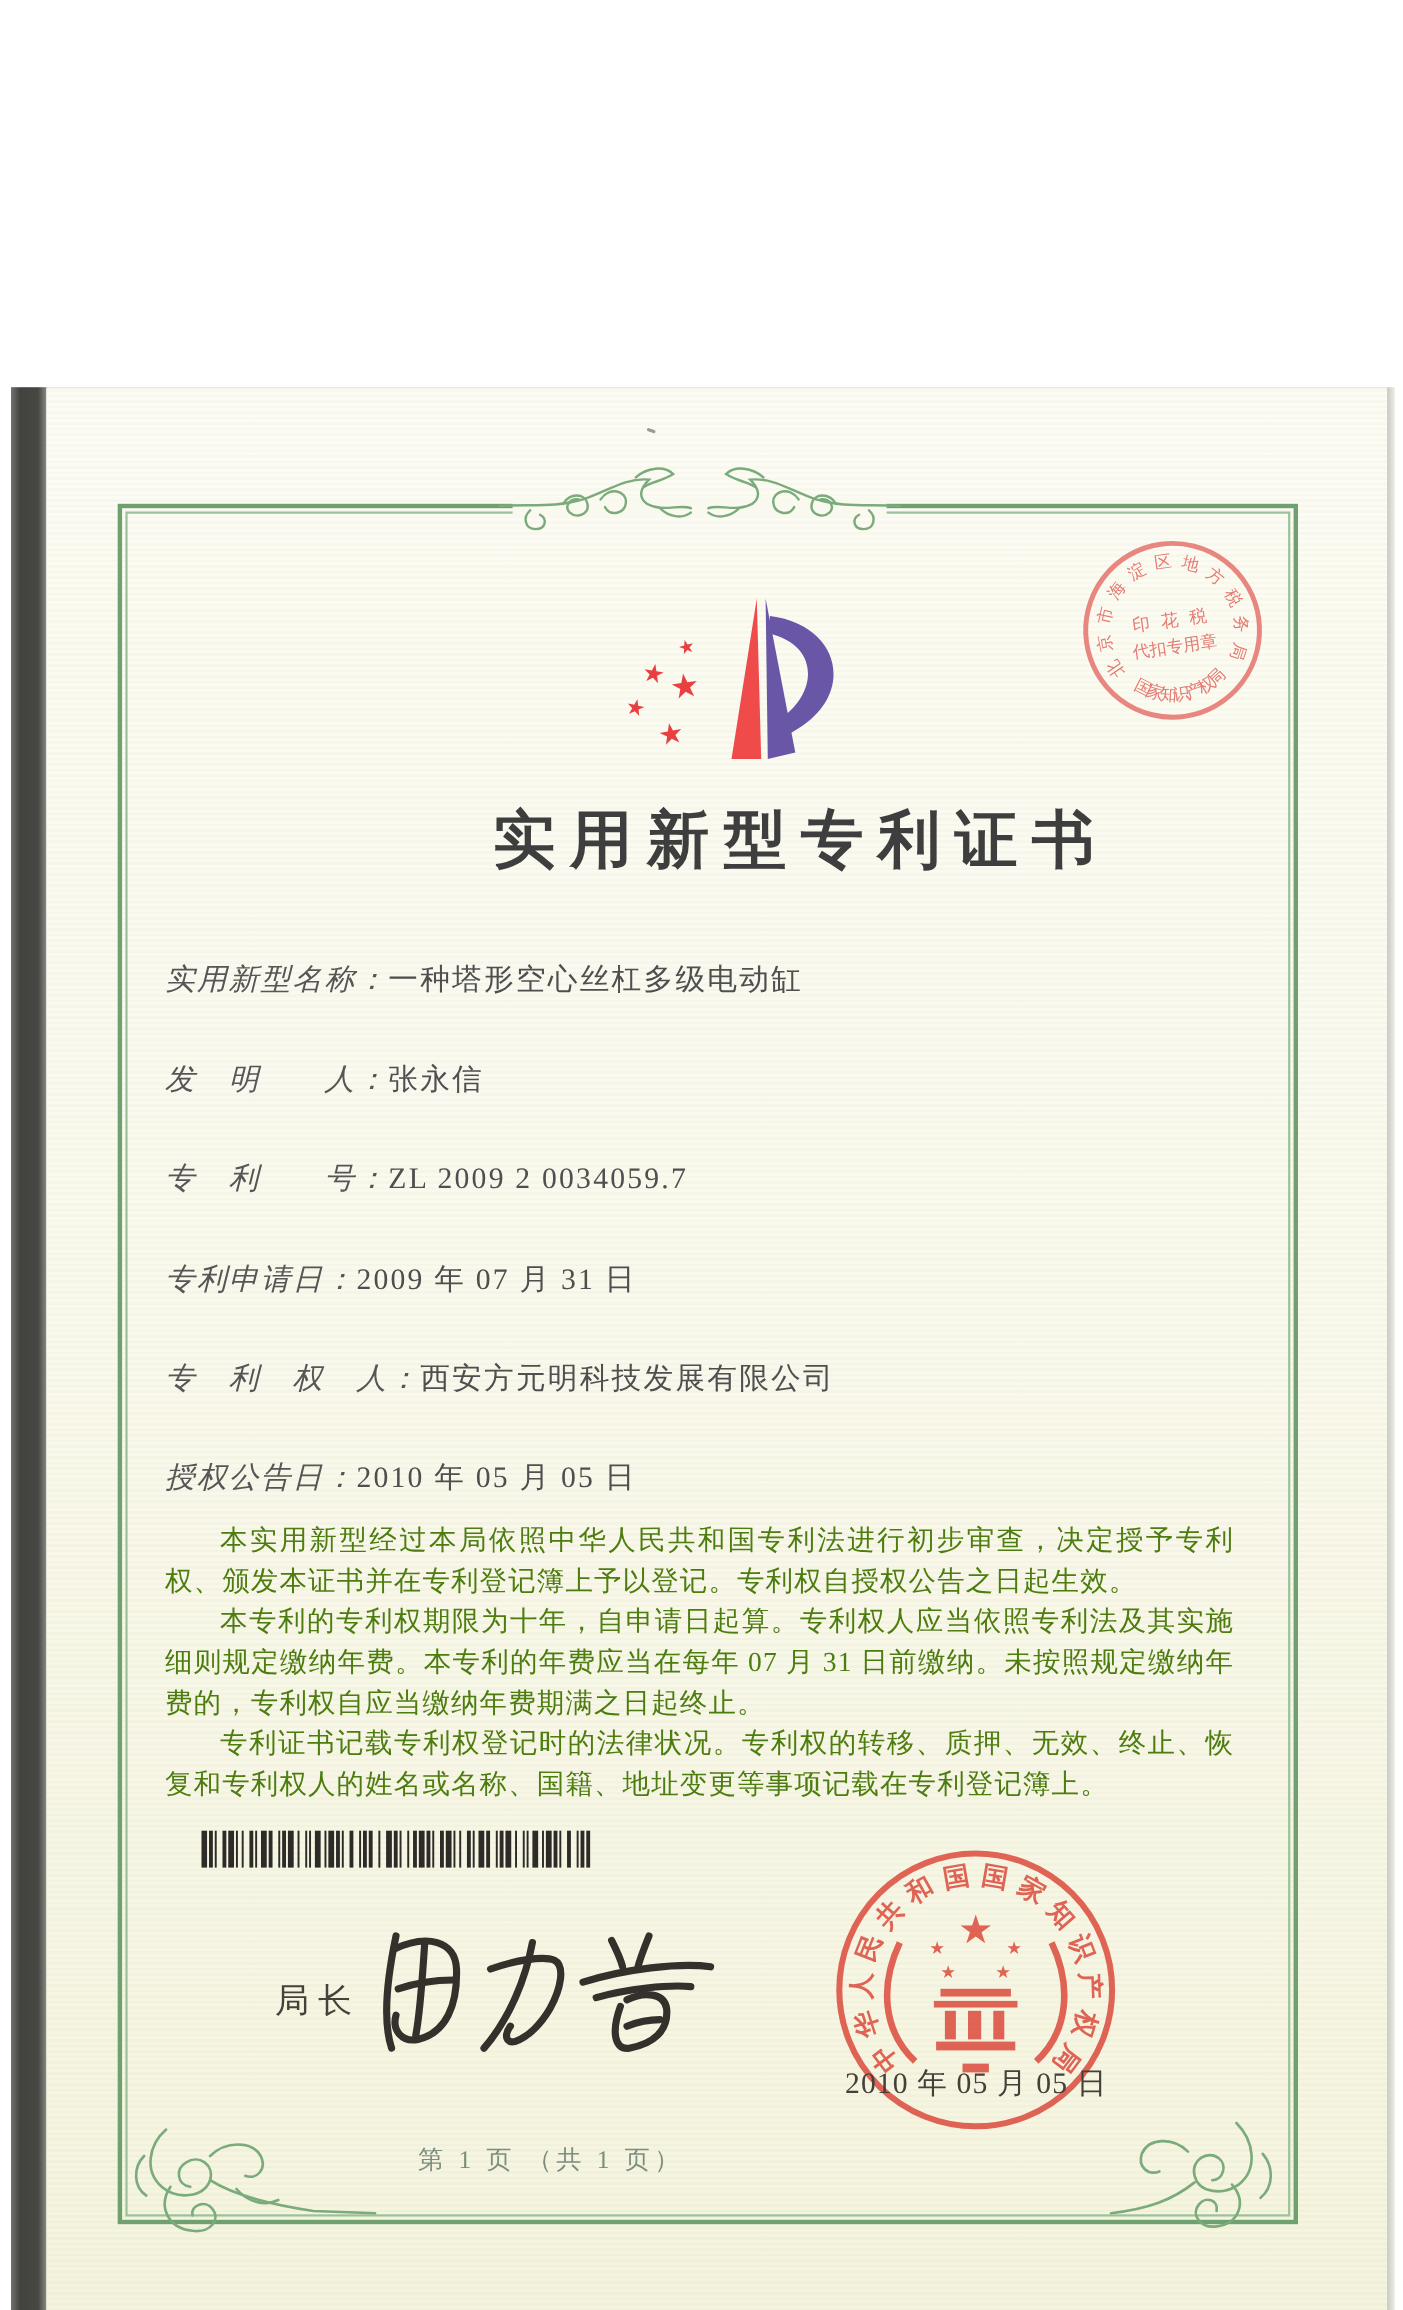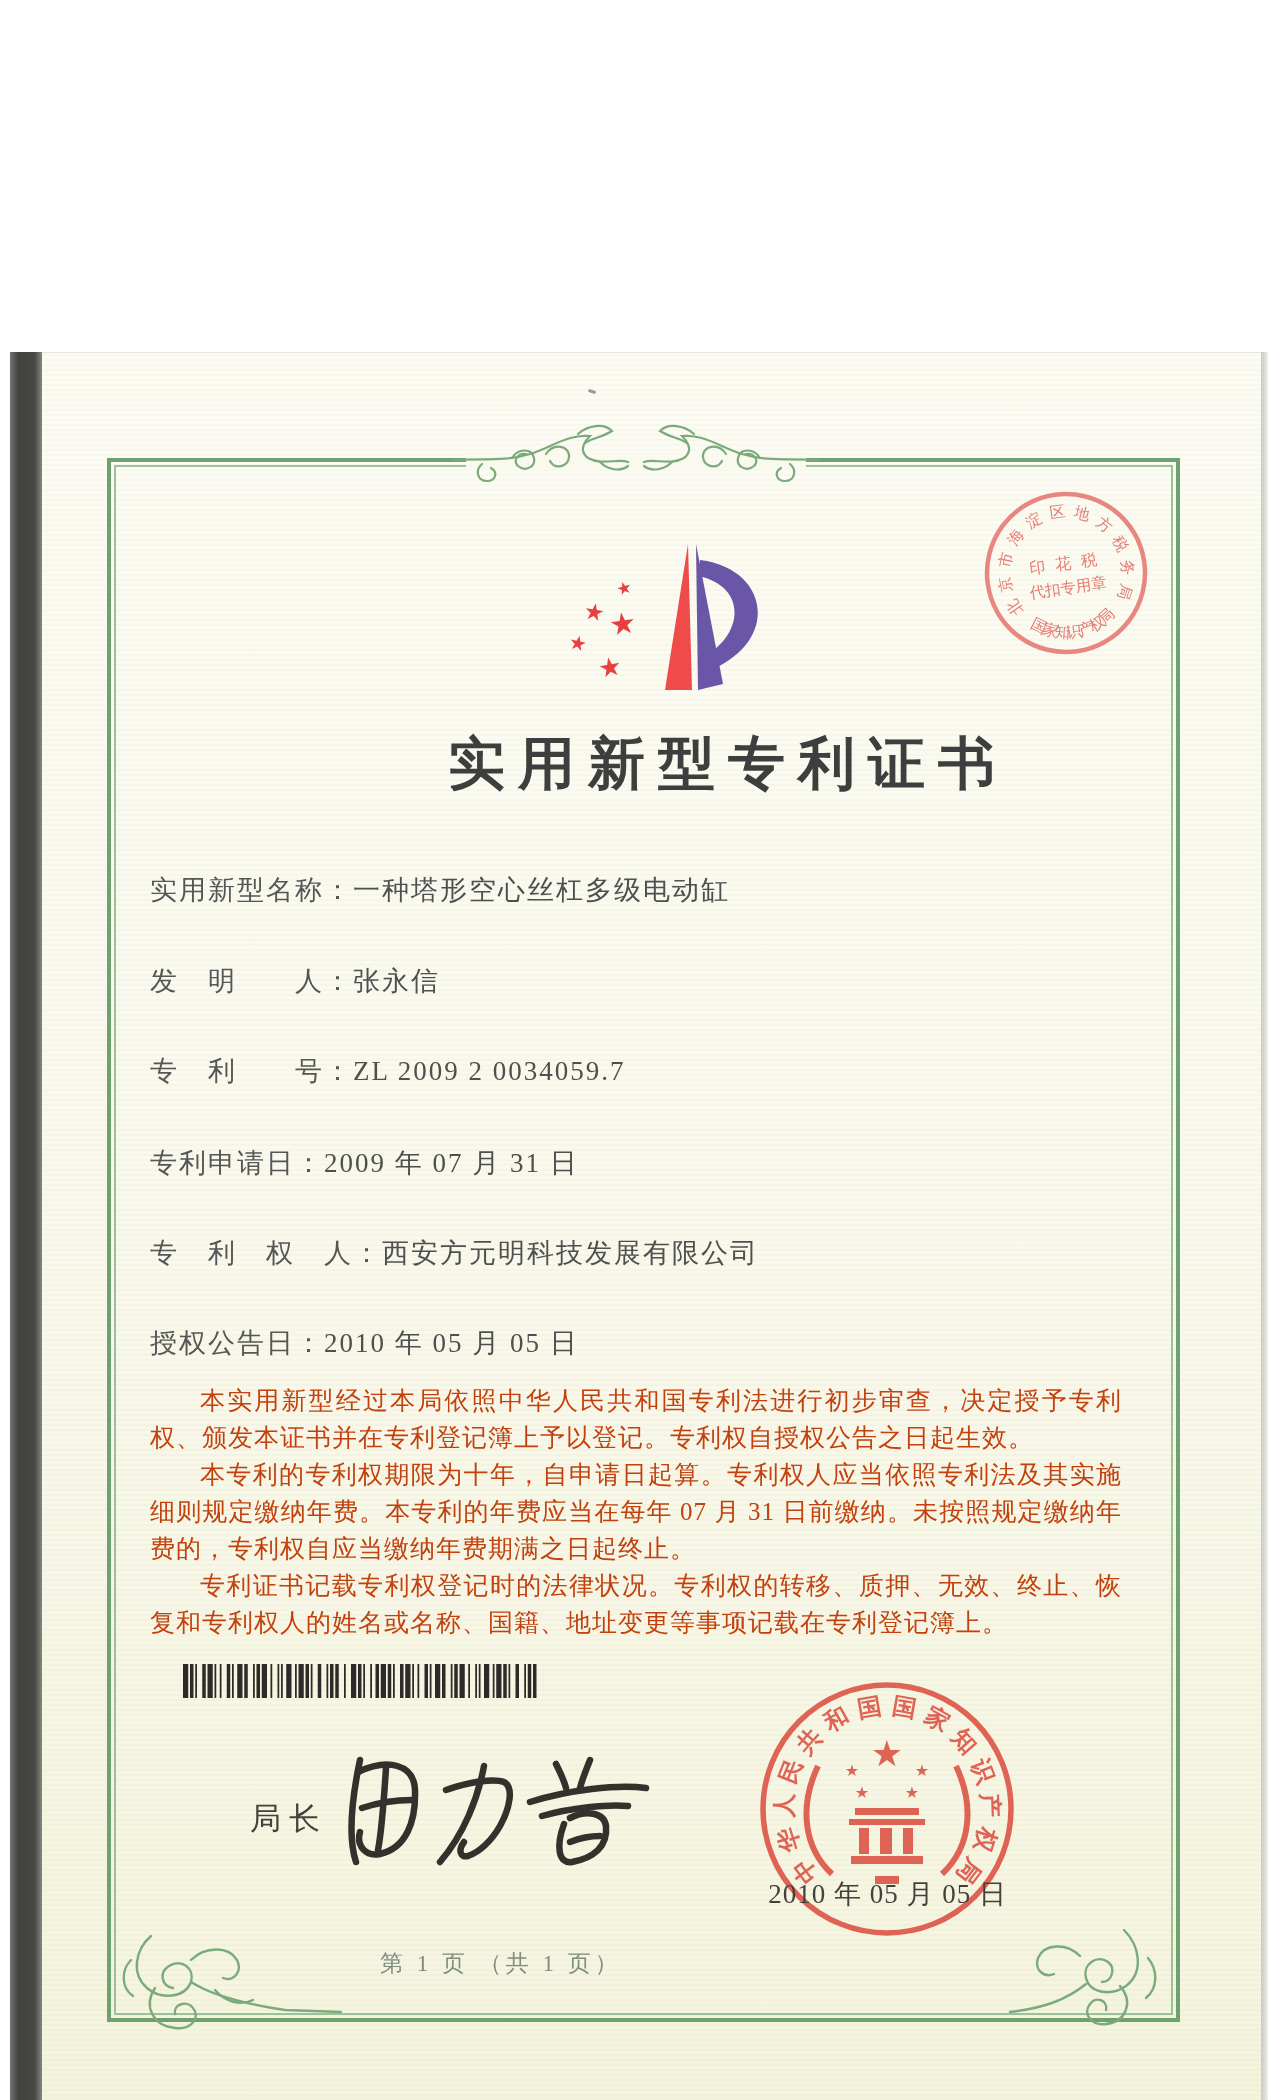--- a/index.html
+++ b/index.html
@@ -16,24 +16,24 @@
          background:linear-gradient(90deg,#73736f 0%,#42423e 25%,#474743 75%,#8f8f8b 100%);}
   .border-outer{position:absolute;left:107px;top:458px;width:1065px;height:1556px;
          border:4px solid #6fa06f;}
   .border-inner{position:absolute;left:3px;top:3px;right:3px;bottom:3px;
          border:2px solid #9ac29a;}
   .cert-no{position:absolute;left:150px;top:550px;font-size:26px;color:#757575;
          letter-spacing:7px;}
   .title{position:absolute;left:107px;top:726px;width:1229px;text-align:center;
          font-size:57px;font-weight:bold;color:#3e3e3e;letter-spacing:13px;text-indent:13px;}
   .field-row{position:absolute;left:150px;font-size:27px;color:#585858;letter-spacing:2px;white-space:nowrap;}
-  .field-label{color:#565656;}
+  .field-label{color:#565656;font-style:italic;}
   .field-value{color:#4f4f4f;}
   .body-text{position:absolute;left:150px;top:1382px;width:972px;font-size:25px;
-         line-height:37px;color:#c2410c;text-align:justify;}
+         line-height:37px;color:#4d7c0f;text-align:justify;}
   .body-text p{margin:0;text-indent:2em;letter-spacing:1px;}
   .signer-title{position:absolute;left:250px;top:1798px;font-size:31px;color:#45413b;letter-spacing:8px;font-family:Liberation Serif, serif;}
   .footer{position:absolute;left:380px;top:1948px;width:430px;text-align:left;
          font-size:23px;color:#7e8e7e;letter-spacing:4px;}
   .issue-date{position:absolute;left:765px;top:1876px;width:245px;text-align:center;
          font-size:27px;color:#46403a;letter-spacing:1px;z-index:6;}
   .speck{position:absolute;left:588px;top:390px;width:8px;height:3px;background:#9a9a96;
          transform:rotate(18deg);border-radius:2px;}
   svg{position:absolute;}
   .seal-text{font-family:"Liberation Serif","DejaVu Serif",serif;}

